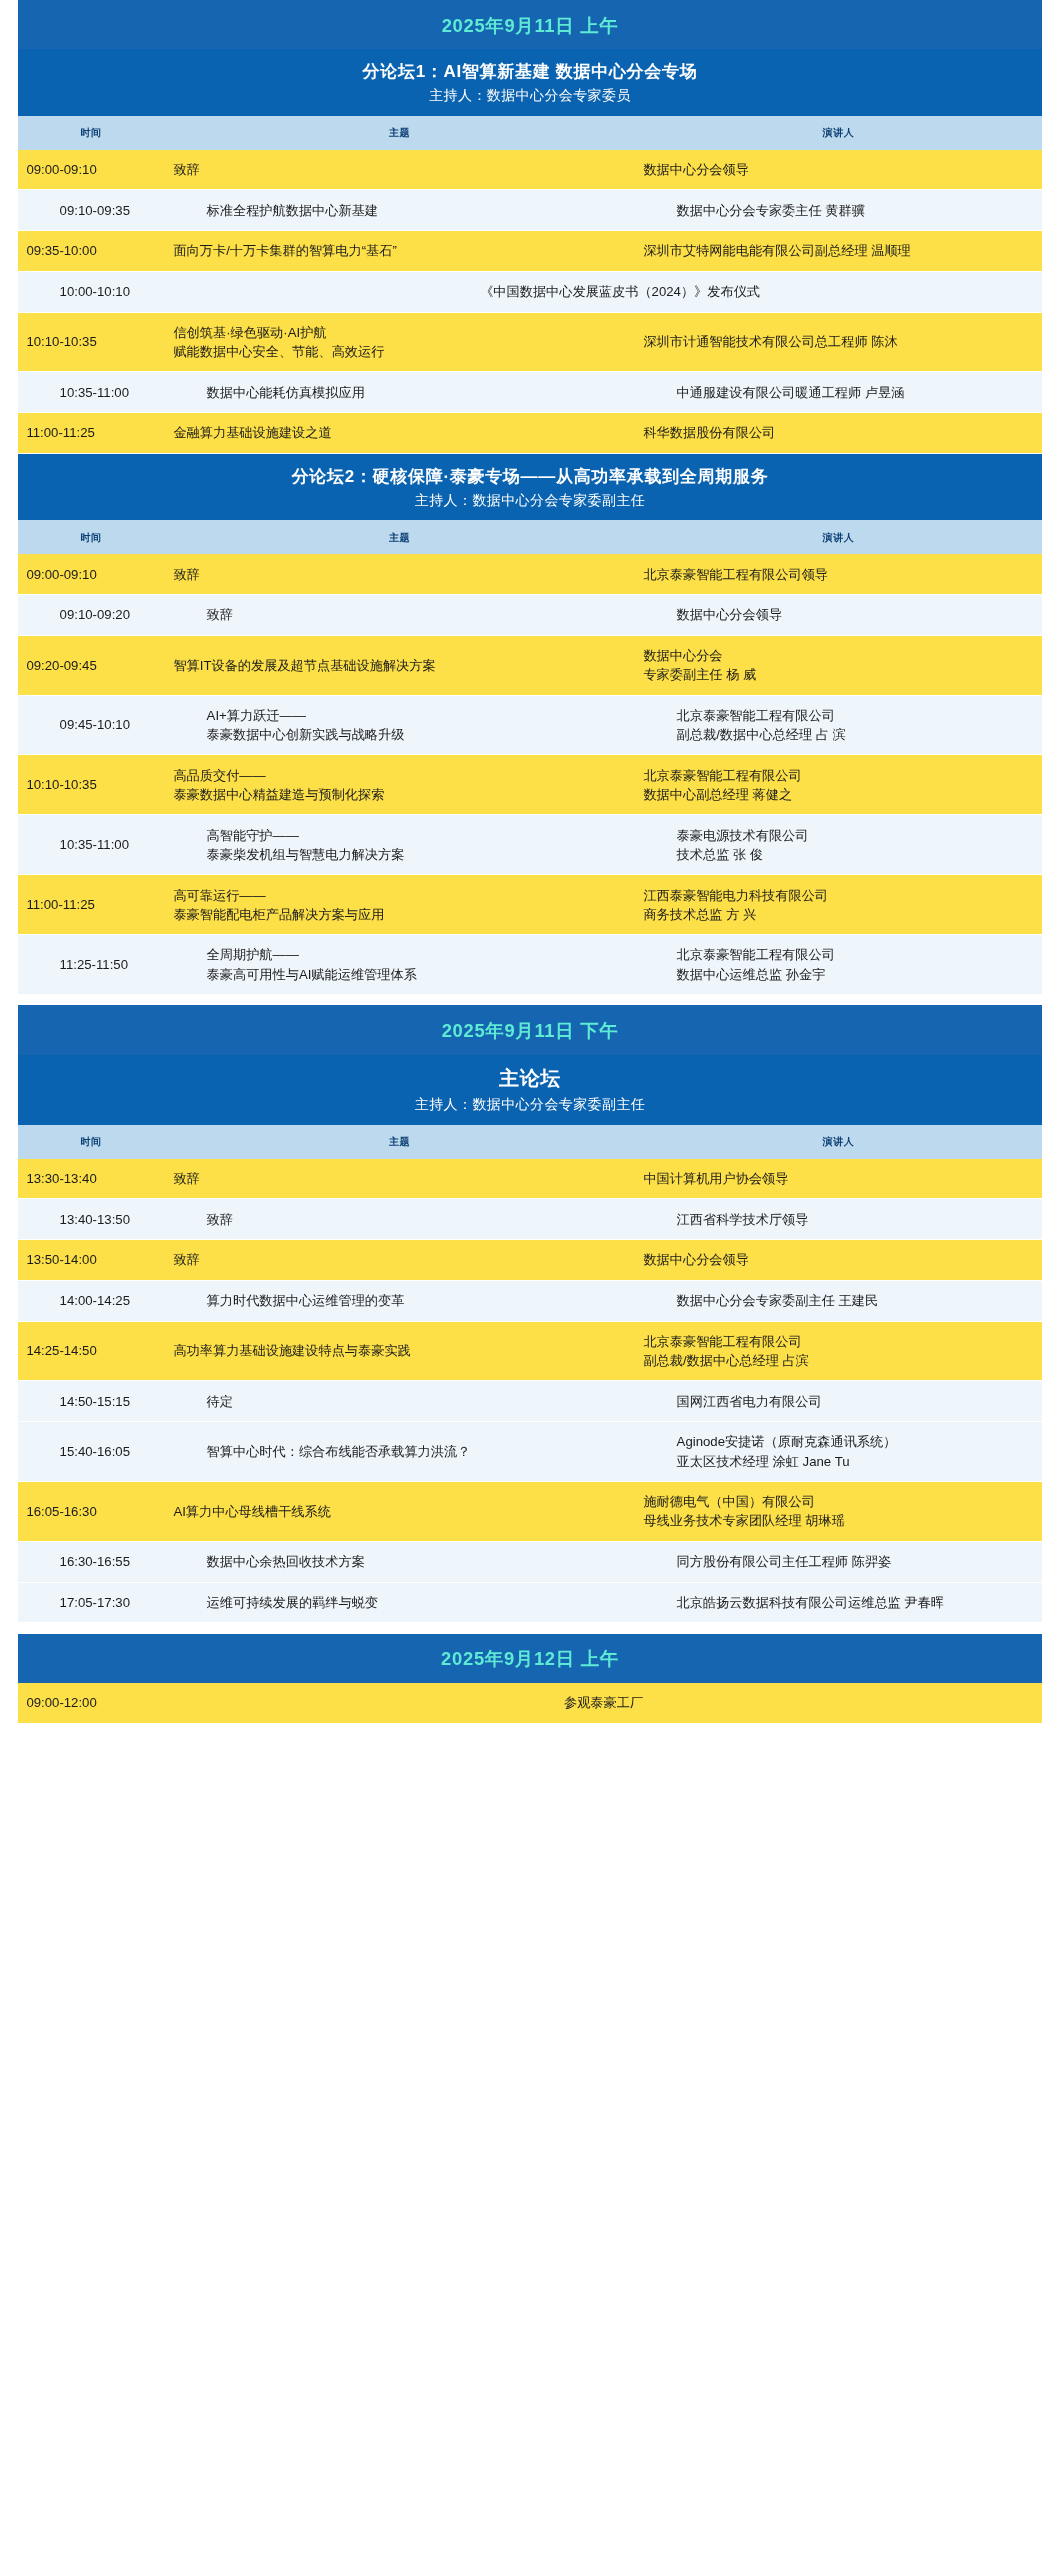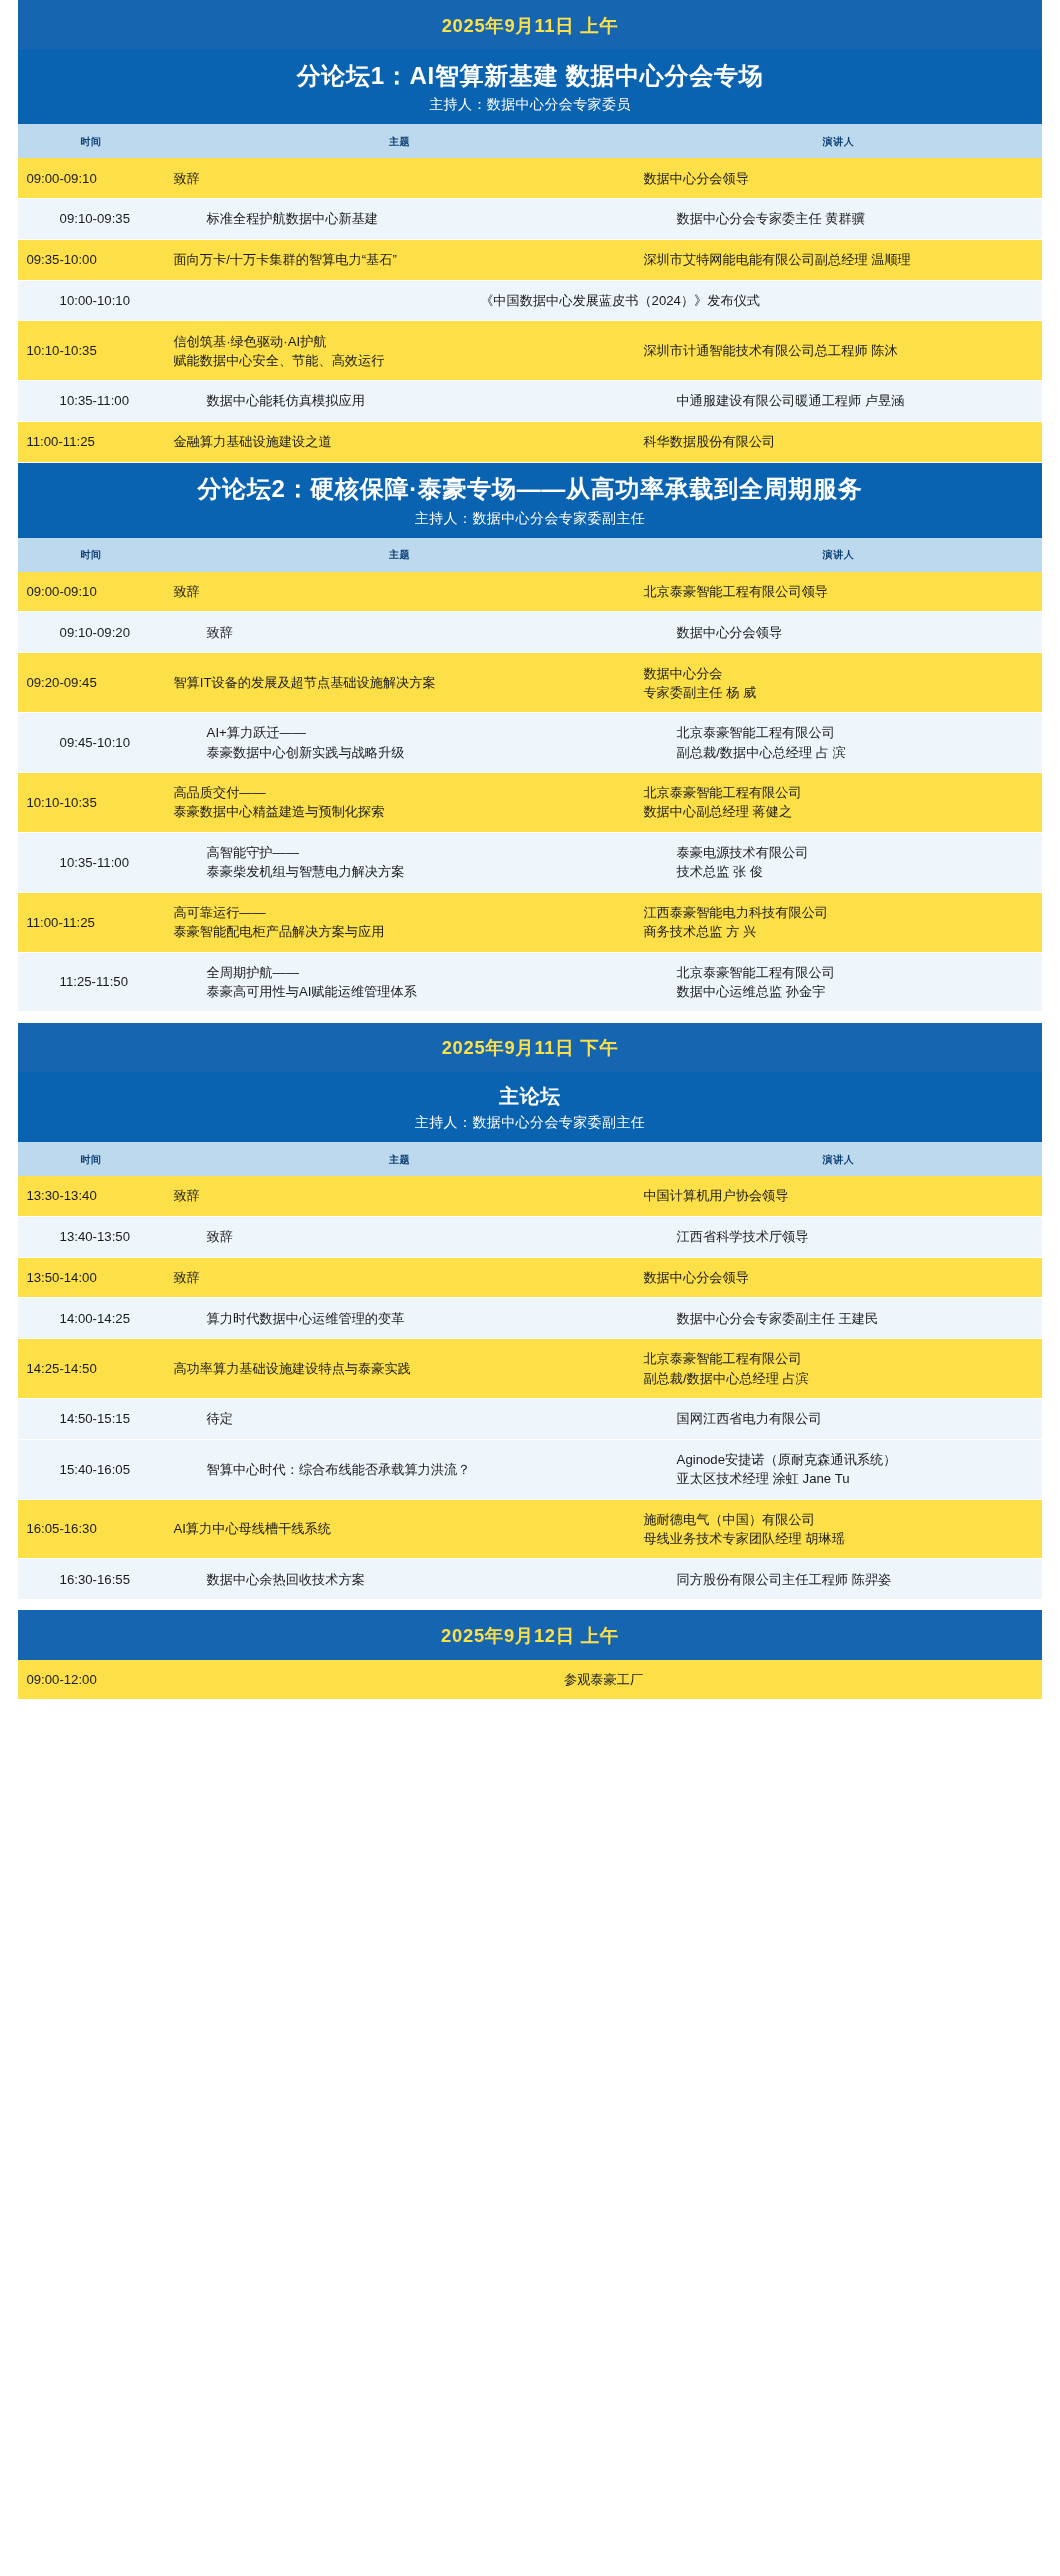--- a/index.html
+++ b/index.html
@@ -10,39 +10,39 @@
   }
   .page {
     width: 1060px;
     margin: 0 auto;
     padding: 0 17.6px 13.2px 17.6px;
     background: #ffffff;
   }
   
   .day-banner {
     background: #1565b0;
-    color: #fde047;
+    color: #5eead4;
     text-align: center;
     font-size: 18.4px;
     font-weight: bold;
     letter-spacing: 0.7px;
     padding: 12.5px 0 11.8px 0;
     margin-top: 10.3px;
   }
   .day-banner.first { margin-top: 0; }
 
   
   .session-header {
     background: #0a63b0;
     color: #ffffff;
     text-align: center;
     padding: 11.8px 0 10.3px 0;
   }
   .session-title {
-    font-size: 24px;
+    font-size: 17px;
     font-weight: bold;
     letter-spacing: 0.7px;
     line-height: 1.25;
   }
   .session-host {
     font-size: 14px;
     margin-top: 5.1px;
     font-weight: normal;
     letter-spacing: 0.4px;
   }
@@ -374,20 +374,29 @@
         </tr>
         <tr class="even">
           <td class="time">16:30-16:55</td>
           <td class="topic">
             <span class="line">数据中心余热回收技术方案</span>
           </td>
           <td class="speaker">
             <span class="line">同方股份有限公司主任工程师 陈羿姿</span>
           </td>
         </tr>
+        <tr class="even">
+          <td class="time">17:05-17:30</td>
+          <td class="topic">
+            <span class="line">运维可持续发展的羁绊与蜕变</span>
+          </td>
+          <td class="speaker">
+            <span class="line">北京皓扬云数据科技有限公司运维总监 尹春晖</span>
+          </td>
+        </tr>
       </tbody>
     </table>
     <div class="day-banner">2025年9月12日 上午</div>
     <table class="sched">
       <colgroup>
         <col class="c-time">
         <col class="c-topic">
         <col class="c-spk">
       </colgroup>
       <tbody>

